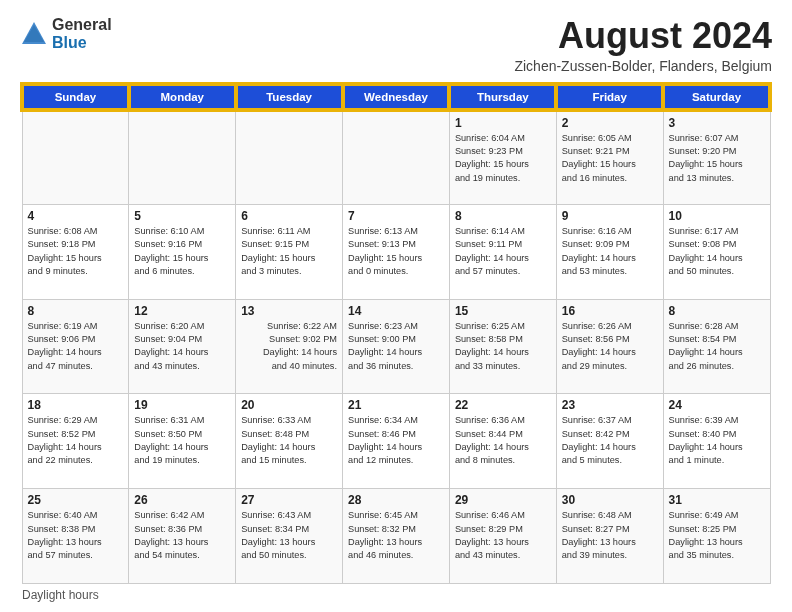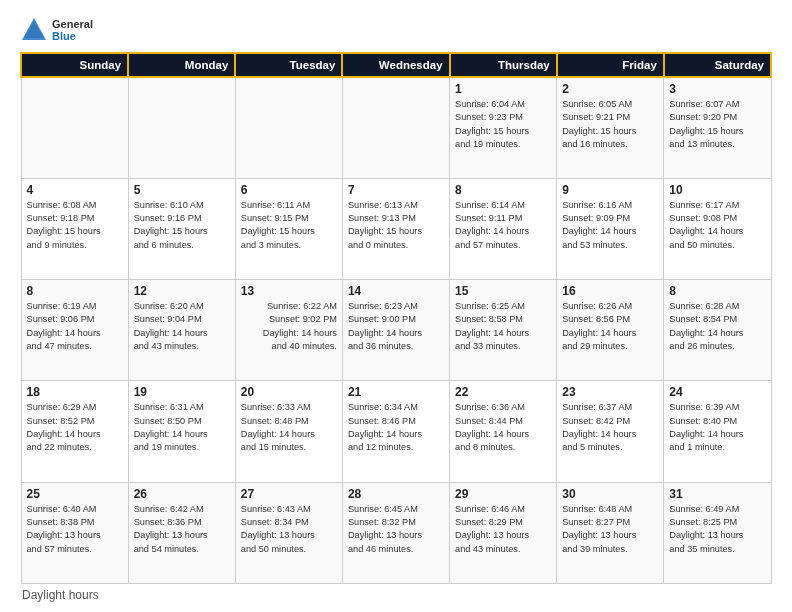--- a/index.html
+++ b/index.html
@@ -22,21 +22,21 @@
       align-items: flex-start;
       justify-content: space-between;
       margin-bottom: 8px;
     }
     .logo {
       display: flex;
       align-items: center;
       gap: 4px;
     }
     .logo-text {
-      font-size: 11px;
+      font-size: 16px;
       font-weight: bold;
       line-height: 1.1;
     }
     .logo-general { color: #333; }
     .logo-blue { color: #1a6faf; }
     .logo-icon {
       width: 28px;
       height: 28px;
     }
     .title-block {
@@ -53,27 +53,27 @@
       color: #444;
       margin-top: 2px;
     }
     .calendar-table {
       width: 100%;
       border-collapse: collapse;
       flex: 1;
       table-layout: fixed;
     }
     .calendar-table th {
-      background-color: #0f172a;
+      background-color: #1d4ed8;
       color: #fff;
       font-size: 11.5px;
       font-weight: bold;
-      text-align: right;
+      text-align: center;
       padding: 5px 6px;
-      border: 2px solid #eab308;
+      border: 4px solid #eab308;
     }
     .calendar-table td {
       border: 1px solid #ccc;
       vertical-align: top;
       padding: 4px 5px;
       font-size: 9.5px;
       color: #222;
       background: #fff;
       height: 82px;
     }
@@ -115,20 +115,24 @@
   <div class="header">
     <div class="logo">
       <svg class="logo-icon" viewBox="0 0 28 28" xmlns="http://www.w3.org/2000/svg">
         <polygon points="14,2 26,24 2,24" fill="#2575c4" opacity="0.85"></polygon>
         <polygon points="14,5 24,22 4,22" fill="#1a5fa0" opacity="0.4"></polygon>
       </svg>
       <div class="logo-text">
         <span class="logo-general">General</span><br>
         <span class="logo-blue">Blue</span>
       </div>
+    </div>
+    <div class="title-block">
+      <div class="month-title">August 2024</div>
+      <div class="location-title">Zichen-Zussen-Bolder, Flanders, Belgium</div>
     </div>
   </div>
 
   <table class="calendar-table">
     <thead>
       <tr>
         <th>Sunday</th>
         <th>Monday</th>
         <th>Tuesday</th>
         <th>Wednesday</th>

